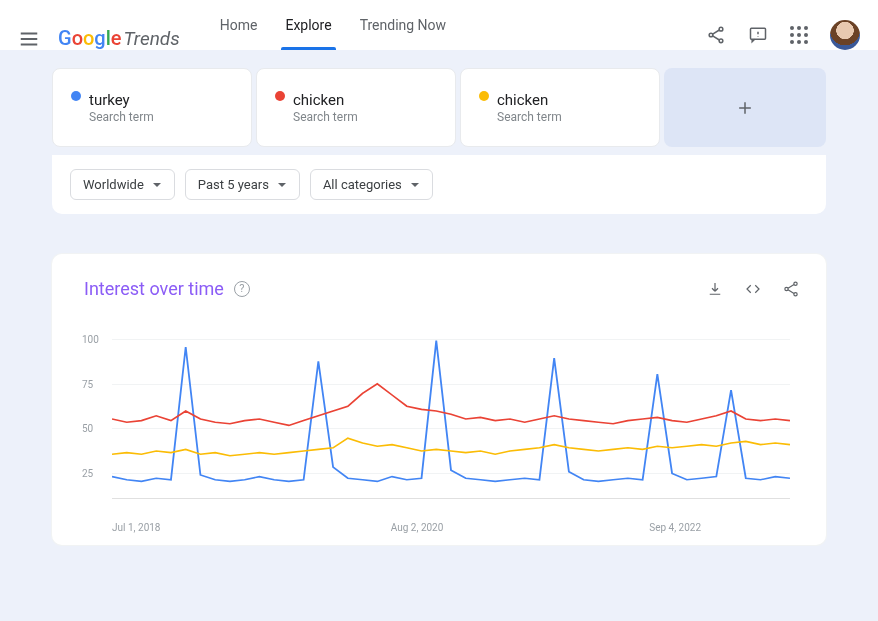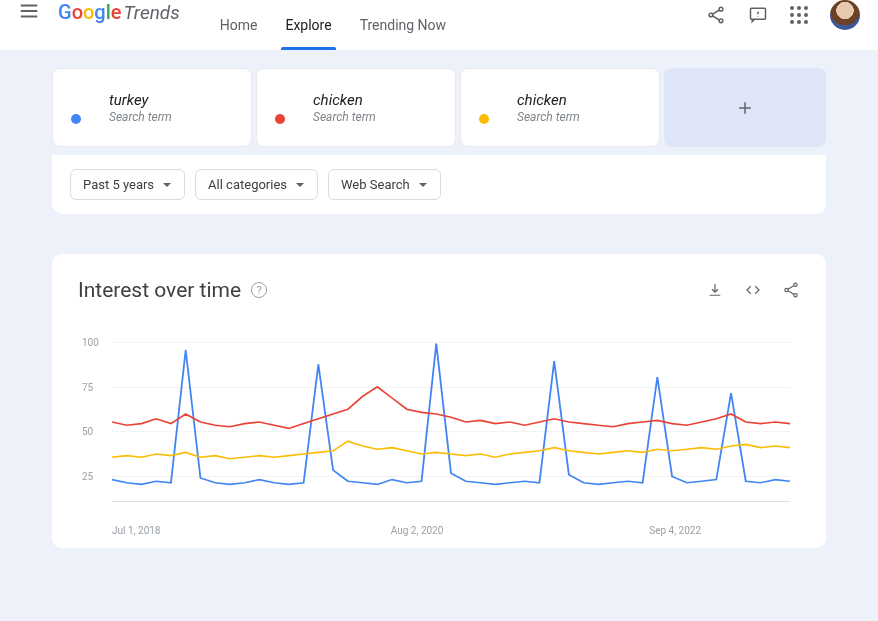--- a/index.html
+++ b/index.html
@@ -1,45 +1,45 @@
 <!DOCTYPE html>
 <html><head>
 <meta charset="utf-8">
 <style>
   * { box-sizing: border-box; margin: 0; padding: 0; }
   body { font-family: "Google Sans", Roboto, Arial, sans-serif; background: #edf1fa; color: #202124; width: 878px; }
-  header { background: #fff; display: flex; align-items: flex-start; padding: 0 18px; height: 50px; }
+  header { background: #fff; display: flex; align-items: flex-end; padding: 0 18px; height: 50px; }
   .menu-icon { width: 22px; height: 22px; stroke: #5f6368; cursor: pointer; }
   .logo { display: flex; align-items: baseline; margin-left: 18px; font-size: 20px; font-weight: 500; }
   .logo .g1 { color:#4285F4 } .logo .g2 { color:#EA4335 } .logo .g3 { color:#FBBC05 }
   .logo .g4 { color:#4285F4 } .logo .g5 { color:#34A853 } .logo .g6 { color:#EA4335 }
   .logo .sub { color:#5f6368; font-weight:400; margin-left:2px; font-size:19px;font-style:italic;}
   nav { display: flex; margin-left: 40px; gap: 28px; height: 100%; align-items:center; }
   nav a { color:#5f6368; font-size:14px; text-decoration:none; cursor:pointer; height:100%; display:flex; align-items:center; position:relative;}
   nav a.active { color:#202124; }
   nav a.active::after { content:""; position:absolute; bottom:0; left:-4px; right:-4px; height:3px; background:#1a73e8; border-radius:2px 2px 0 0;}
   .header-right { margin-left:auto; display:flex; align-items:center; gap:22px; }
   .hicon { width:20px; height:20px; stroke:#5f6368; fill:none; cursor:pointer;}
   .apps-grid { display:grid; grid-template-columns:repeat(3,4px); grid-template-rows:repeat(3,4px); gap:3px; cursor:pointer;}
   .apps-grid span { background:#5f6368; width:4px; height:4px; border-radius:50%; }
   .avatar { width:30px; height:30px; border-radius:50%; background: radial-gradient(circle at 50% 35%, #e8c9b0 0 35%, #6b4226 36% 60%, #3b5998 61% 100%); cursor:pointer;}
   .stage { padding: 0 0 30px 0; }
   .compare-row { display:flex; gap:4px; padding: 18px 52px 8px 52px; }
-  .term-card { flex:1; background:#fff; border:1px solid #e8eaed; border-radius:8px; padding:22px 18px; display:flex; align-items:flex-end; gap:28px; cursor:pointer;font-style:italic;}
+  .term-card { flex:1; background:#fff; border:1px solid #e8eaed; border-radius:8px; padding:22px 18px; display:flex; align-items:flex-start; gap:8px; cursor:pointer;}
   .term-dot { width:10px; height:10px; border-radius:50%; flex-shrink:0;}
   .term-text .t { font-size:15px; color:#202124; }
   .term-text .s { font-size:12px; color:#80868b; margin-top:1px;}
   .add-card { flex:1; background:#dde5f6; border-radius:8px; display:flex; align-items:center; justify-content:center; cursor:pointer;}
   .add-card svg { width:20px; height:20px; stroke:#5f6368; }
   .filters-wrap { margin: 0 52px; background:#fff; border-radius:0 0 10px 10px; padding:14px 18px; display:flex; gap:10px; }
   .filter-pill { border:1px solid #dadce0; border-radius:6px; padding:7px 12px; font-size:13px; color:#3c4043; display:flex; align-items:center; gap:8px; cursor:pointer; background:#fff;}
   .filter-pill svg { width:10px; height:10px; fill:#5f6368;}
   .panel { margin: 40px 52px 0 52px; background:#fff; border-radius:10px; padding:24px 26px 28px 26px; box-shadow:0 0 0 1px #f1f3f4;}
   .panel-head { display:flex; align-items:center; gap:10px; }
-  .panel-title { font-size:21px; color:#404040; }
+  .panel-title { font-size:18px; color:#8b5cf6;margin-left:6px; }
   .help-icon { width:16px; height:16px; border:1.5px solid #9aa0a6; border-radius:50%; display:flex; align-items:center; justify-content:center; font-size:11px; color:#9aa0a6; cursor:pointer;}
   .panel-actions { margin-left:auto; display:flex; gap:20px;}
   .panel-actions svg { width:18px; height:18px; stroke:#5f6368; fill:none; cursor:pointer; stroke-width:1.6;}
   .chart-area { display:flex; margin-top:40px; }
   .avg-col { width:110px; display:flex; flex-direction:column; align-items:center; }
   .avg-bars { display:flex; align-items:flex-end; gap:3px; height:80px; margin-top:60px;}
   .avg-bars .bar { width:14px; border-radius:2px 2px 0 0;}
   .avg-label { font-size:11px; color:#9aa0a6; margin-top:6px;}
   .main-chart { flex:1; position:relative; margin-left:4px;}
   .grid-line { position:absolute; left:30px; right:10px; height:1px; background:#f1f3f4;}
@@ -116,33 +116,33 @@
     </div>
     <div class="add-card">
       <svg viewBox="0 0 24 24" stroke-width="1.8">
           <path d="M12 5v14M5 12h14"></path>
         </svg>
     </div>
   </div>
 
   <div class="filters-wrap">
     <div class="filter-pill">
+        <span>Worldwide</span>
+        <svg viewBox="0 0 10 10">
+          <path d="M1 3l4 4 4-4z"></path>
+        </svg>
+      </div>
+    <div class="filter-pill">
         <span>Past 5 years</span>
         <svg viewBox="0 0 10 10">
           <path d="M1 3l4 4 4-4z"></path>
         </svg>
       </div>
     <div class="filter-pill">
         <span>All categories</span>
-        <svg viewBox="0 0 10 10">
-          <path d="M1 3l4 4 4-4z"></path>
-        </svg>
-      </div>
-    <div class="filter-pill">
-        <span>Web Search</span>
         <svg viewBox="0 0 10 10">
           <path d="M1 3l4 4 4-4z"></path>
         </svg>
       </div>
   </div>
 
   <div class="panel">
     <div class="panel-head">
       <span class="panel-title">Interest over time</span>
       <span class="help-icon">?</span>

